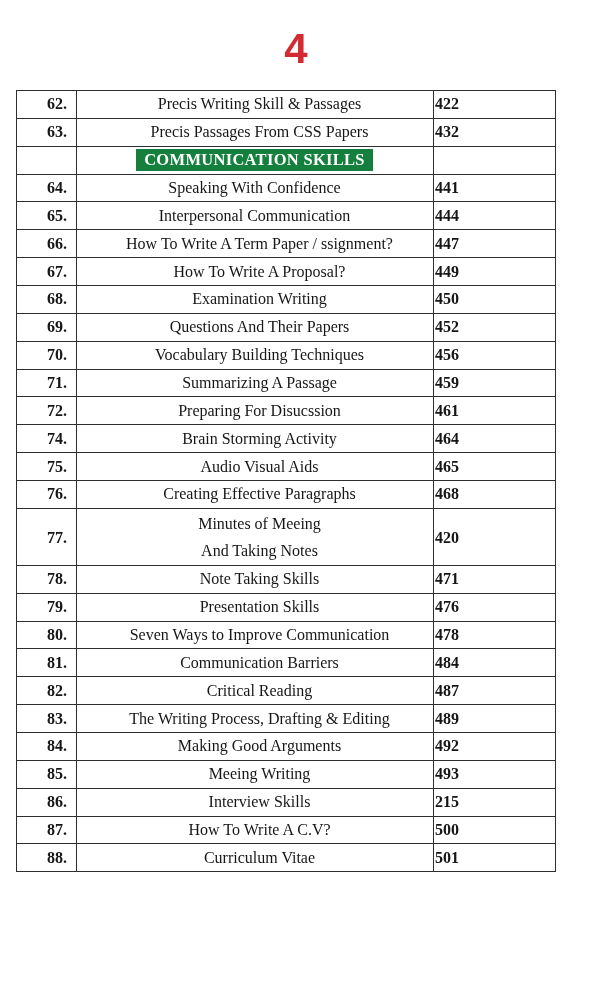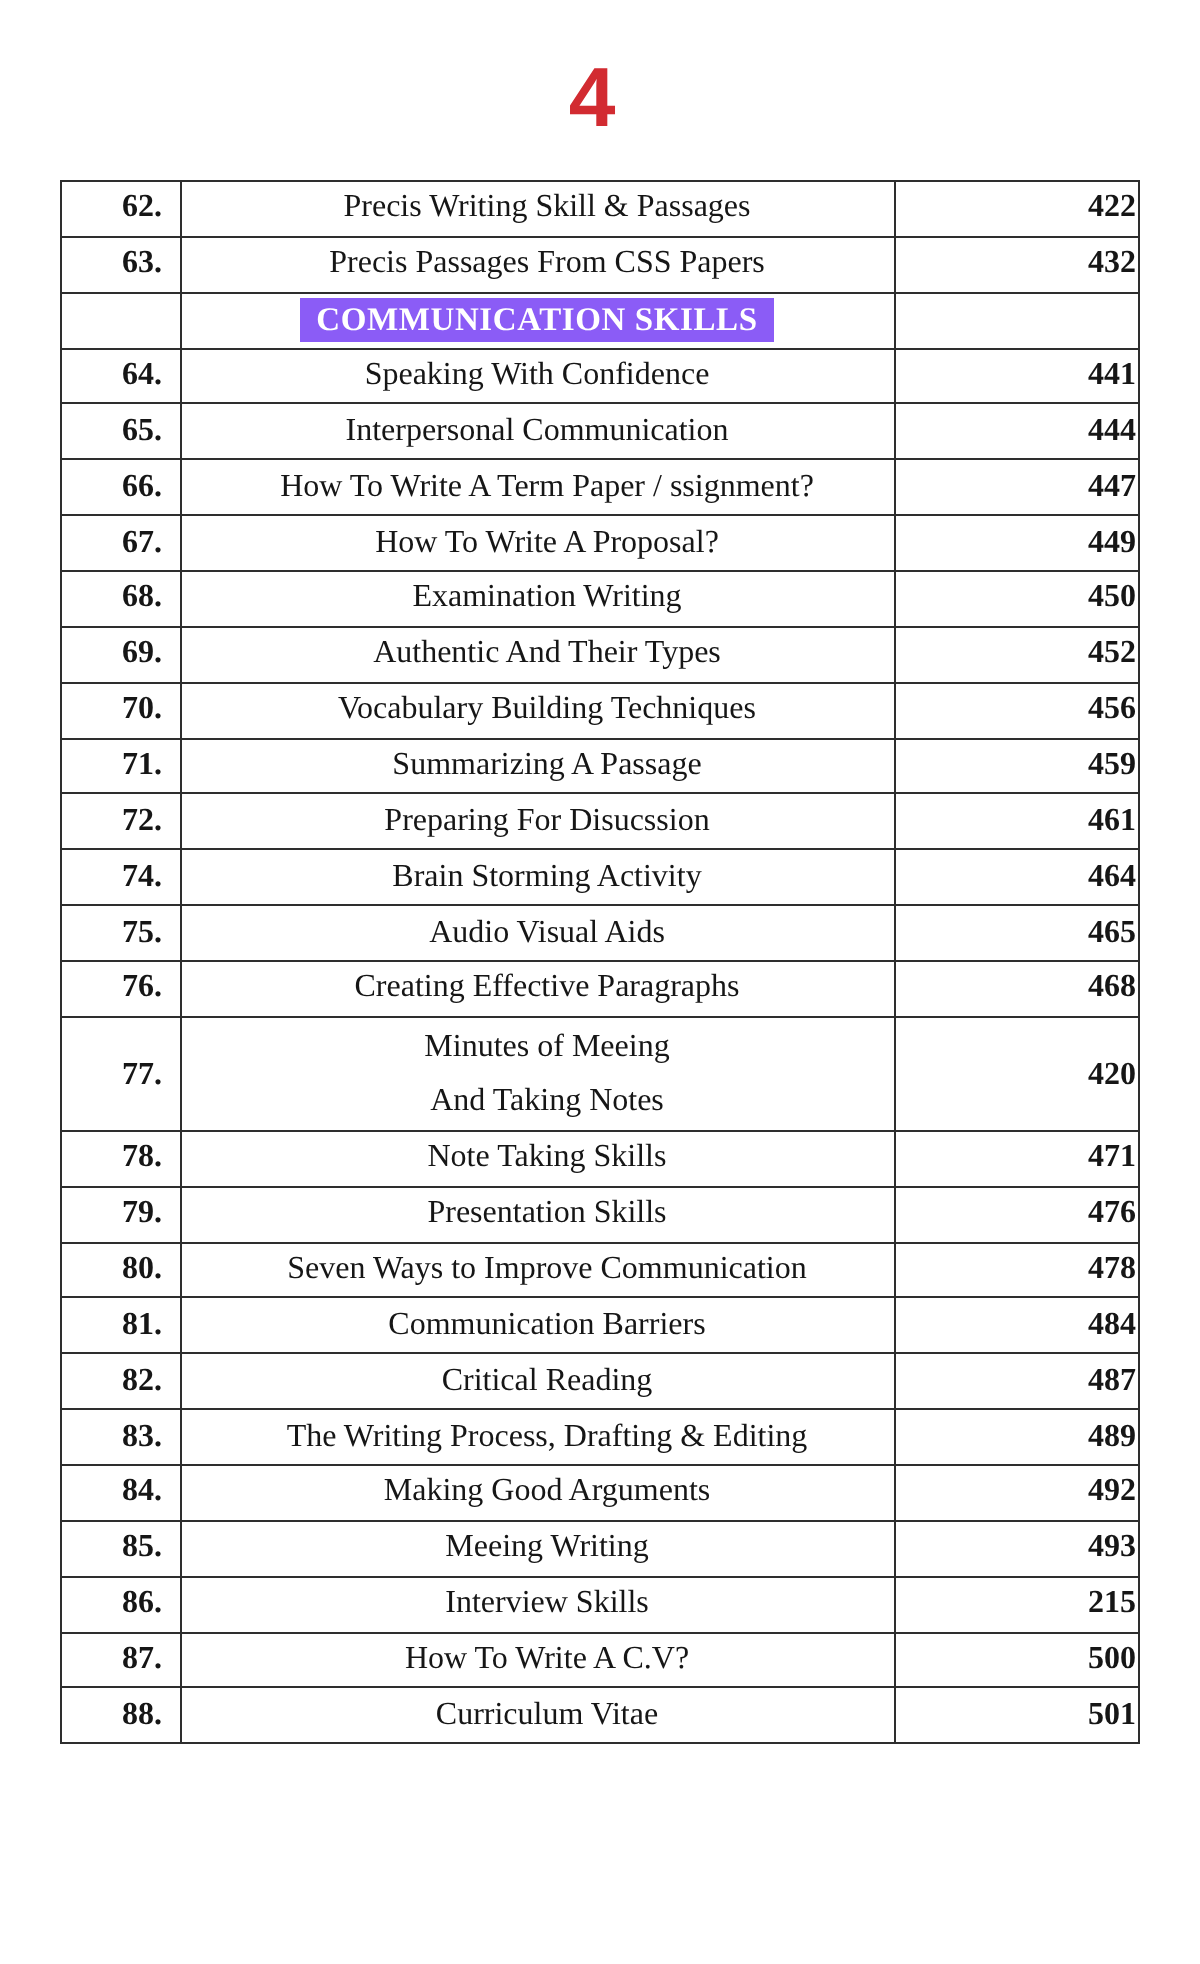--- a/index.html
+++ b/index.html
@@ -22,21 +22,21 @@
     left: 0;
     width: 592px;
     text-align: center;
     font-family: "Liberation Sans", sans-serif;
     font-size: 42px;
     line-height: 1.1;
     font-weight: bold;
   }
   table.toc {
     position: absolute;
-    left: 30px;
+    left: 16px;
     top: 90px;
     width: 539px;
     border-collapse: collapse;
     table-layout: fixed;
   }
   table.toc col.c-no    { width: 60px;  }
   table.toc col.c-title { width: 357px; }
   table.toc col.c-pg    { width: 122px; }
   table.toc td {
     border: 1.5px solid #2e2e2e;
@@ -54,35 +54,35 @@
   }
   td.title {
     text-align: center;
     padding-left: 10px;
   }
   td.title.center {
     text-align: center;
     padding-left: 0;
   }
   td.pg {
-    text-align: right;
+    text-align: left;
     font-weight: bold;
   }
   tr.tall td {
     vertical-align: top;
   }
   tr.tall td.no, tr.tall td.pg {
     padding-top: 20px;
   }
   tr.tall td.title div {
     line-height: 27px;
   }
   .section-pill {
     display: inline-block;
-    background: #8b5cf6;
+    background: #15803d;
     color: #ffffff;
     font-weight: bold;
     font-size: 16.5px;
     padding: 0 8px;
     line-height: 22px;
     letter-spacing: 0.3px;
   }
 </style>
 </head>
 <body>
@@ -132,21 +132,21 @@
           <td class="title">How To Write A Proposal?</td>
           <td class="pg">449</td>
         </tr>
         <tr>
           <td class="no">68.</td>
           <td class="title">Examination Writing</td>
           <td class="pg">450</td>
         </tr>
         <tr>
           <td class="no">69.</td>
-          <td class="title">Authentic And Their Types</td>
+          <td class="title">Questions And Their Papers</td>
           <td class="pg">452</td>
         </tr>
         <tr>
           <td class="no">70.</td>
           <td class="title">Vocabulary Building Techniques</td>
           <td class="pg">456</td>
         </tr>
         <tr>
           <td class="no">71.</td>
           <td class="title">Summarizing A Passage</td>

